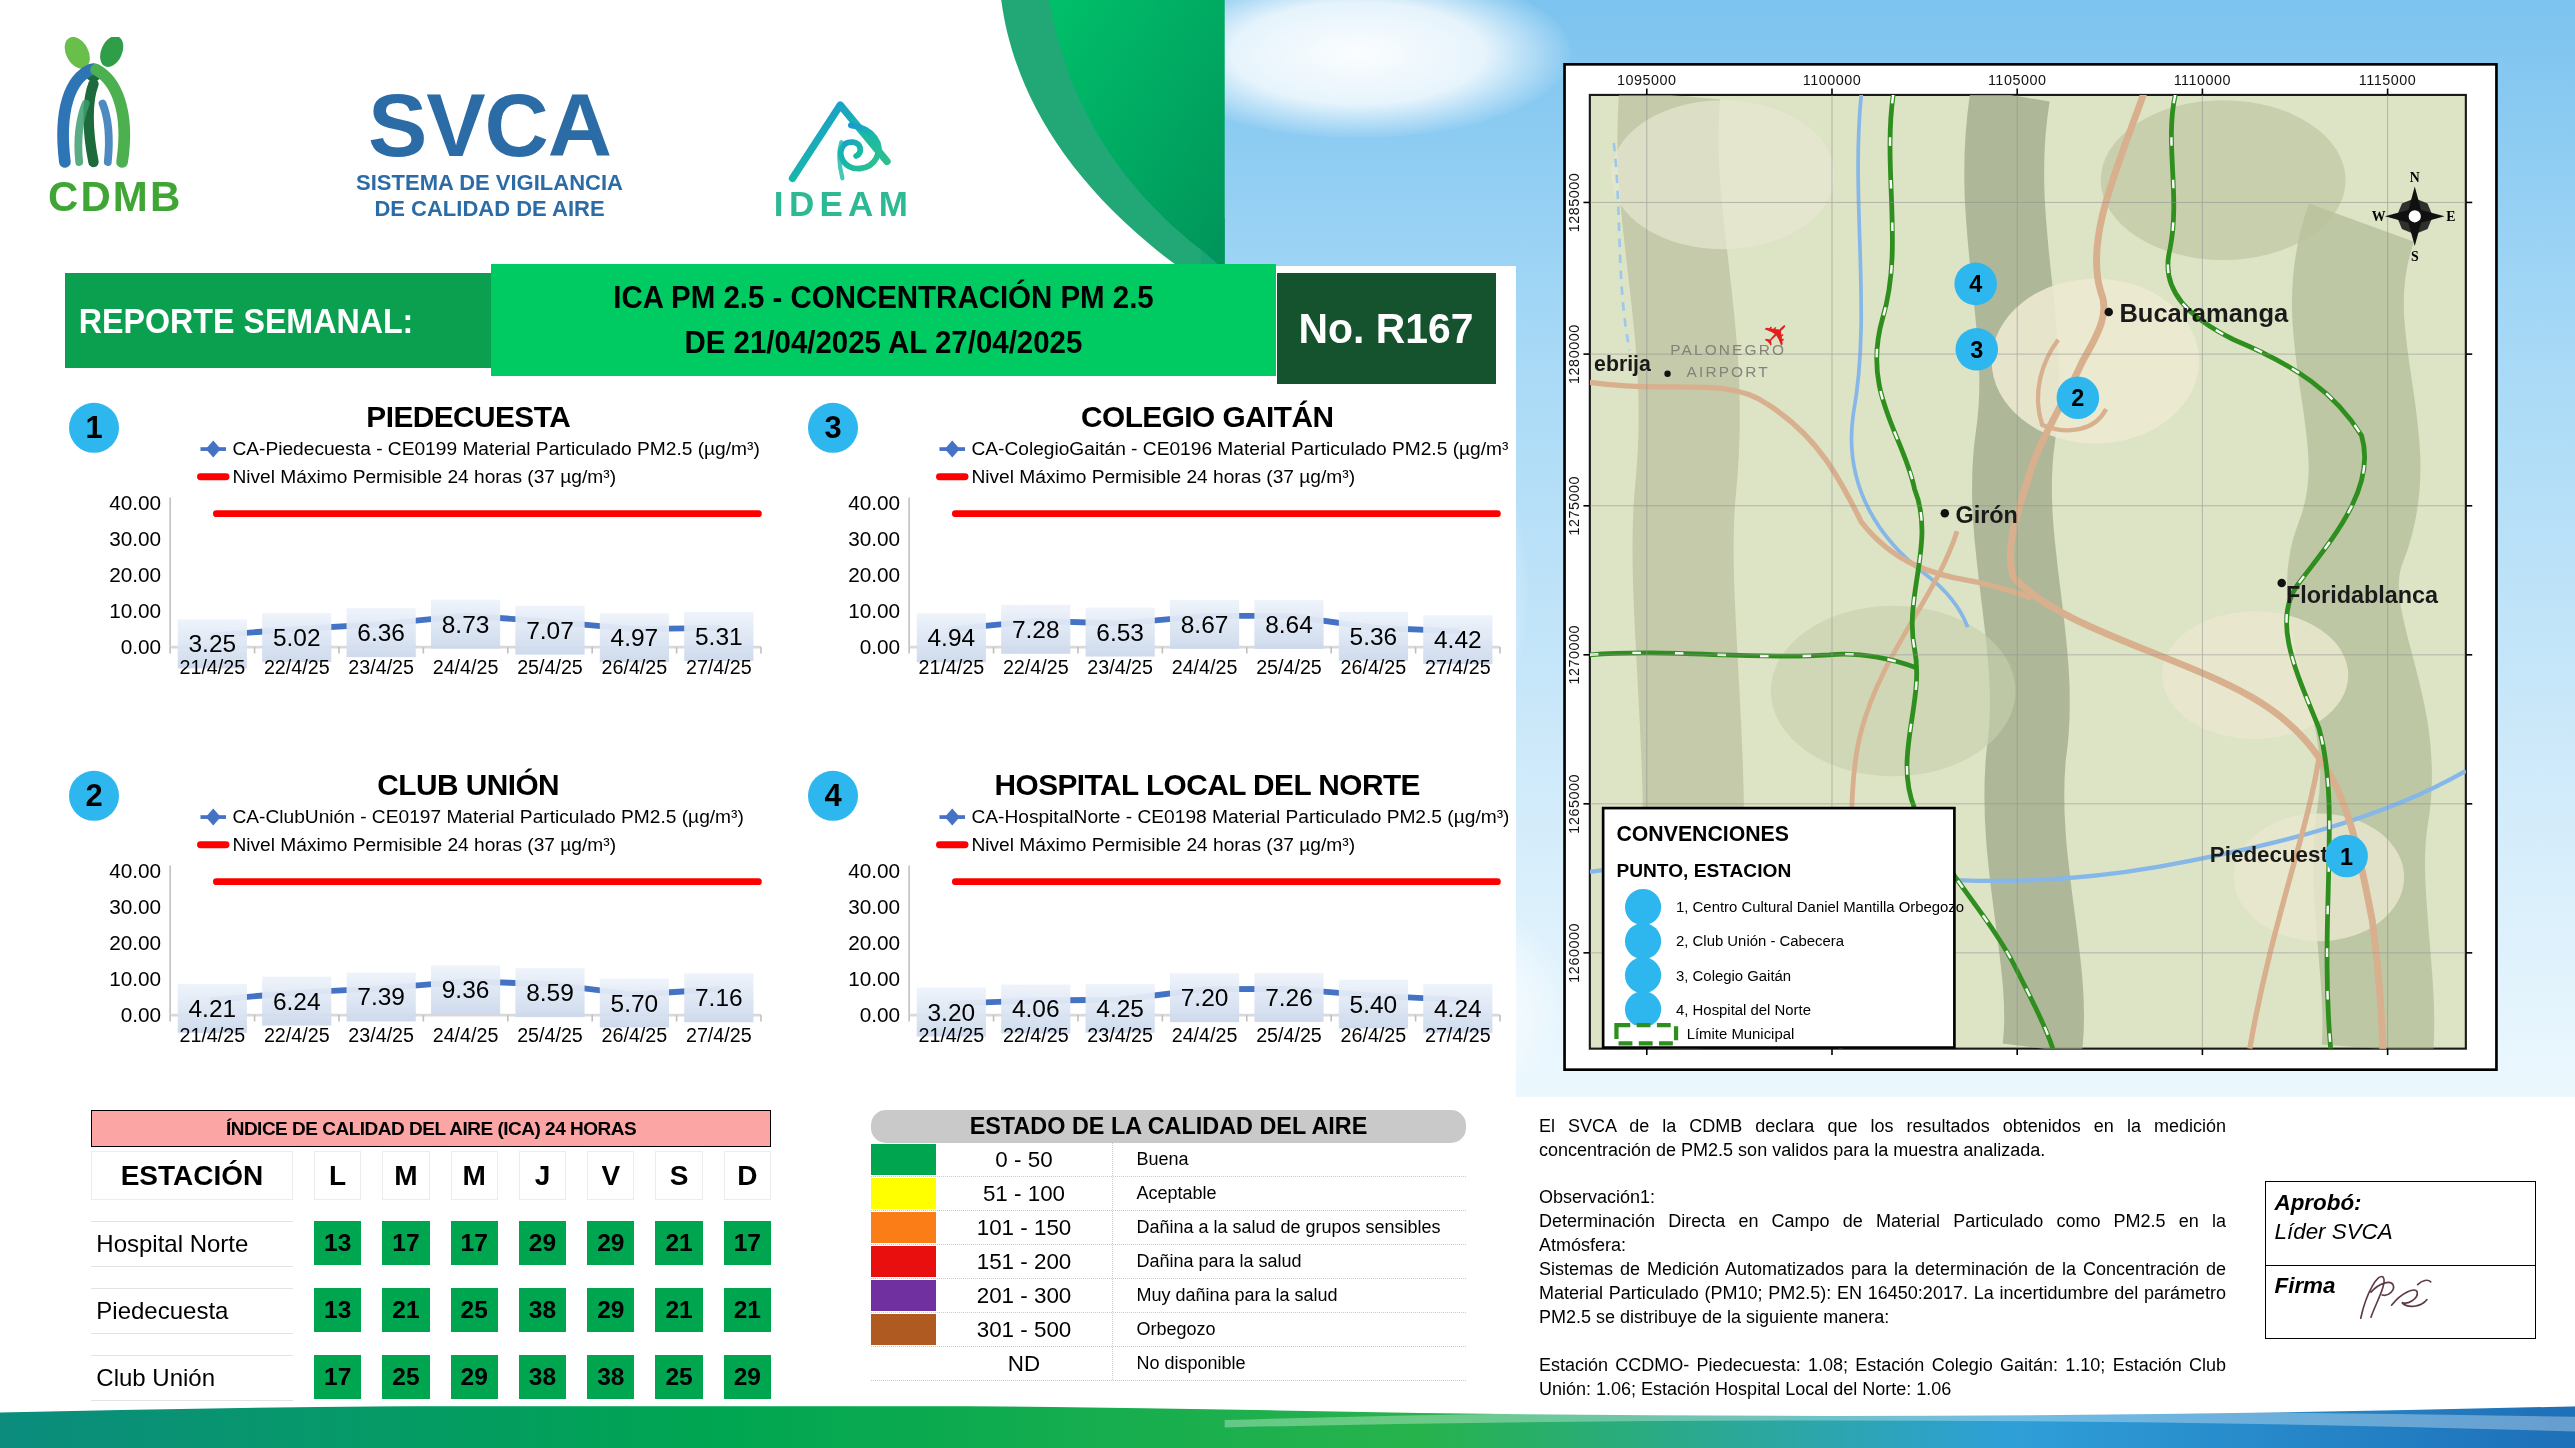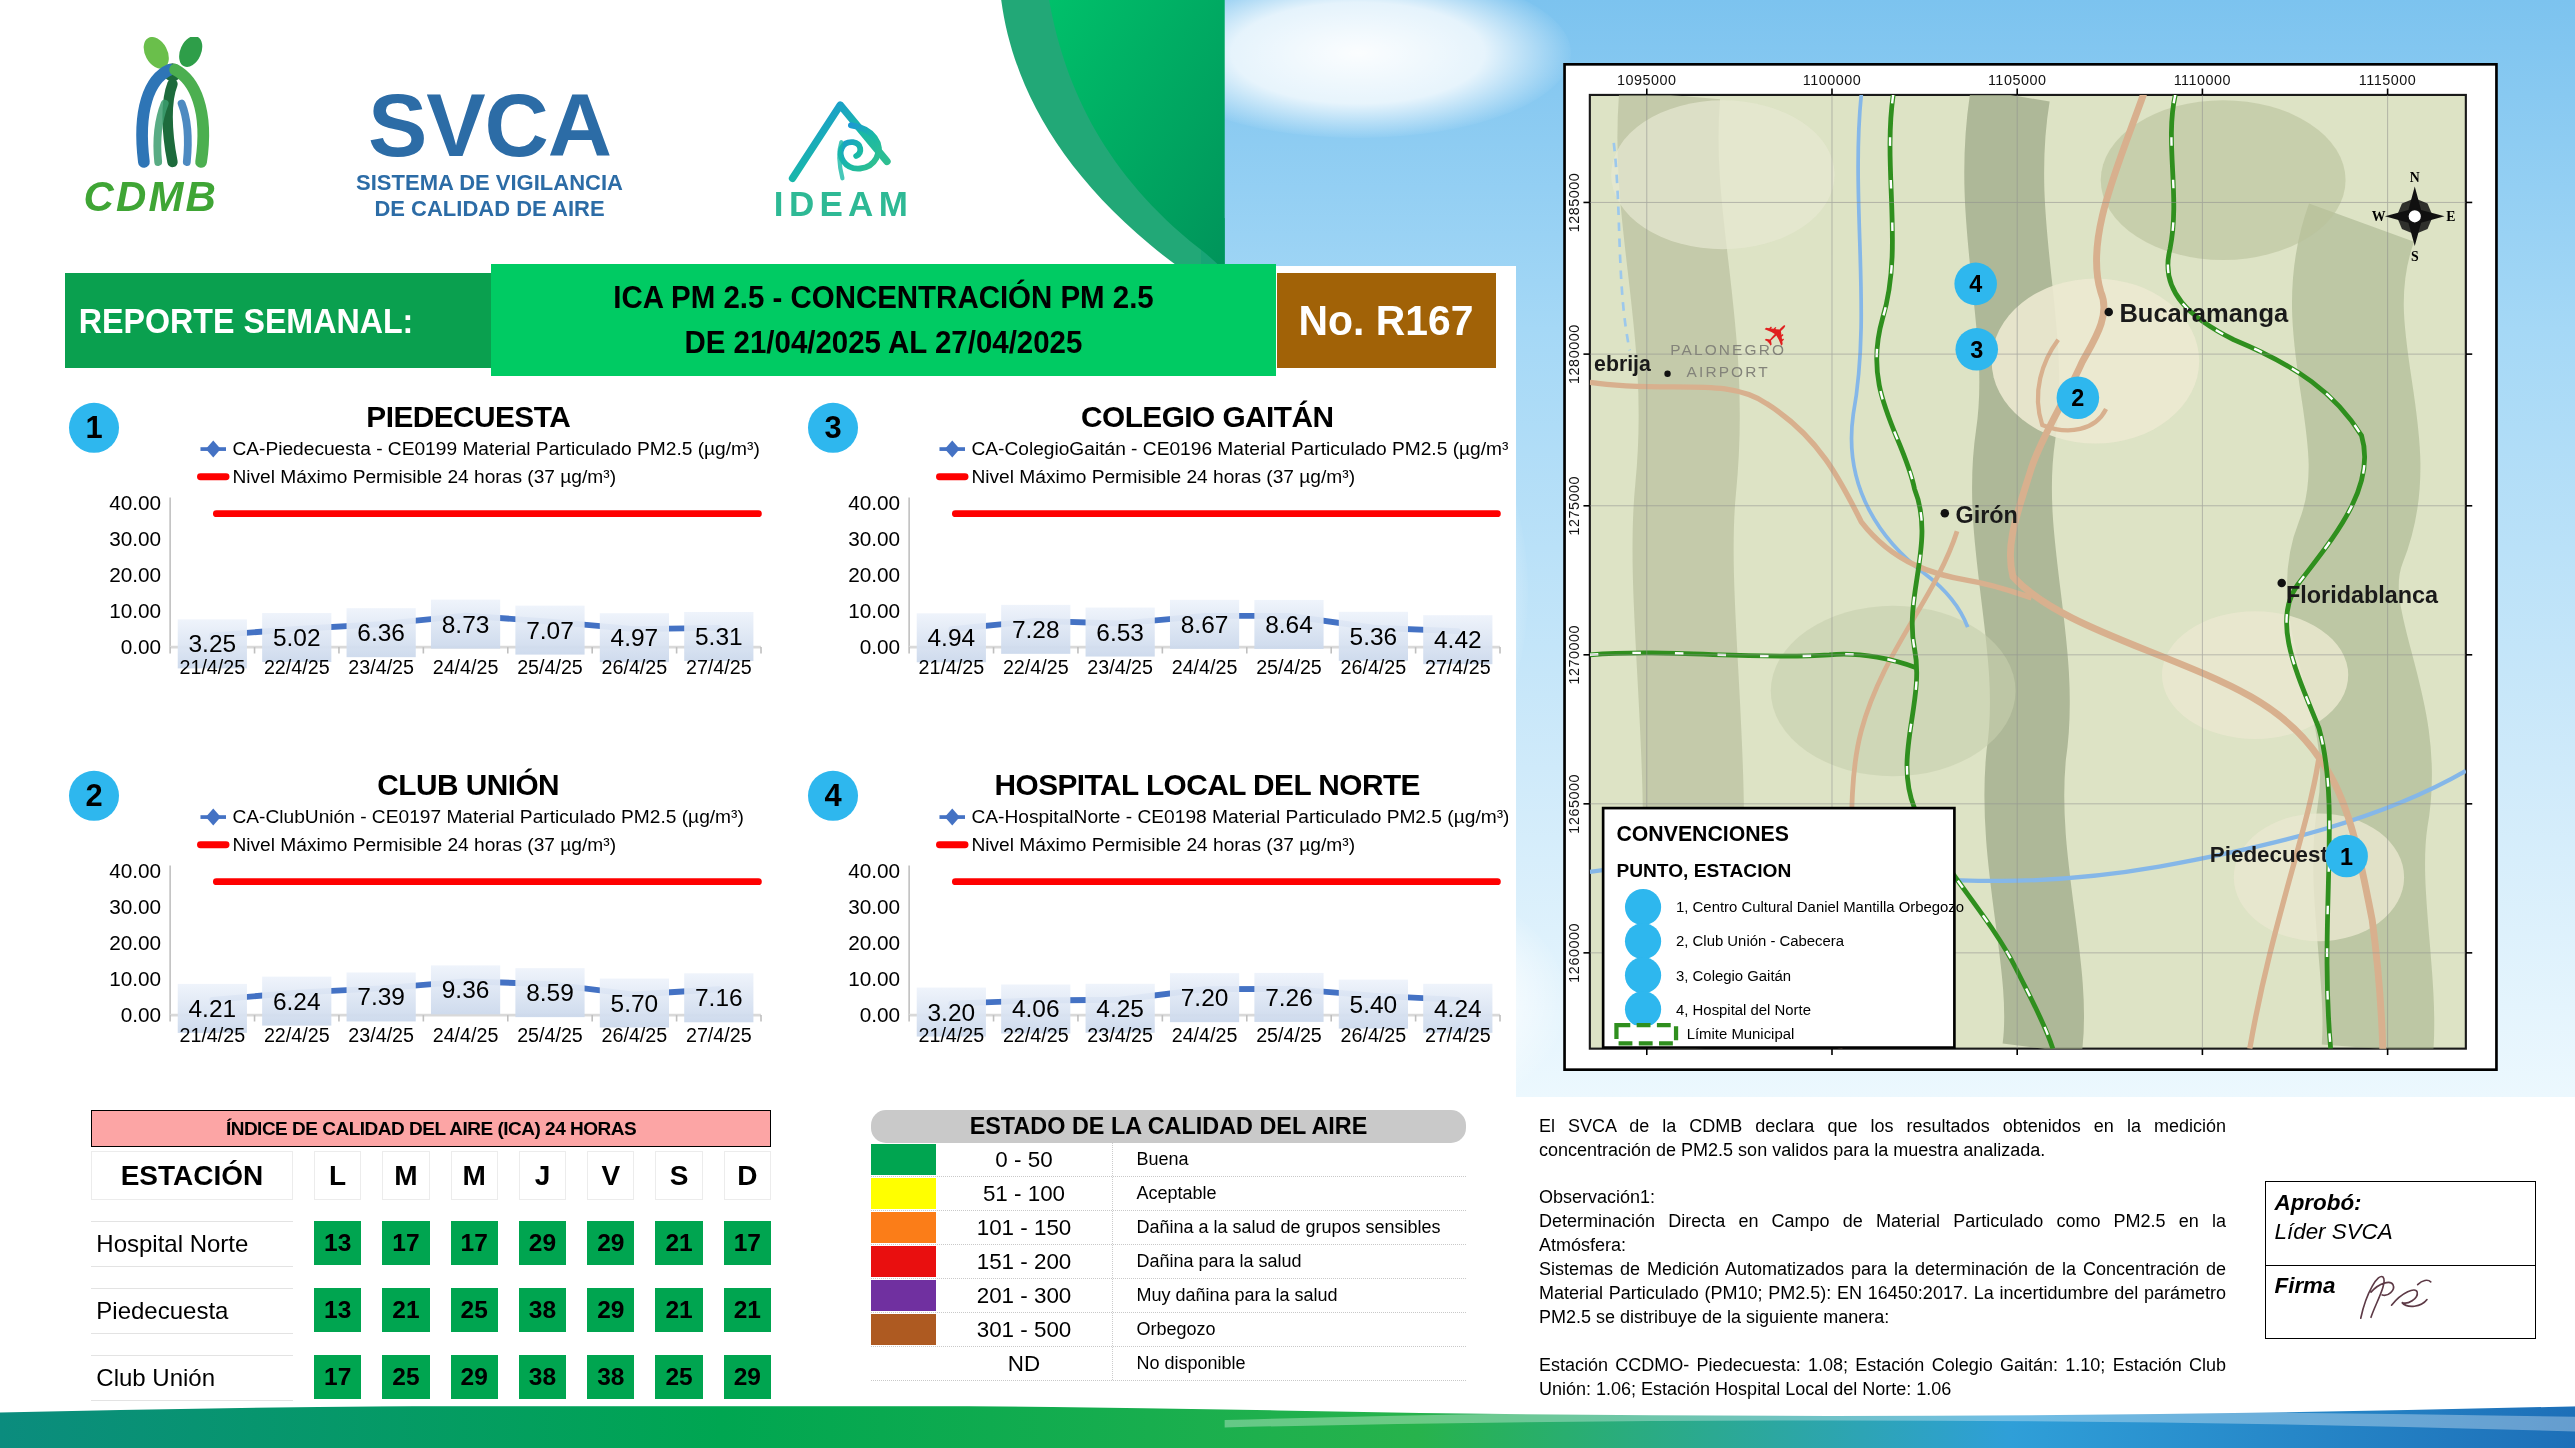--- a/index.html
+++ b/index.html
@@ -6,35 +6,35 @@
   #page{position:relative;width:2576px;height:1449px;background:#ffffff;overflow:hidden;
         font-family:"Liberation Sans", sans-serif;color:#000;}
   .abs{position:absolute;}
   
   .sky{left:0;top:0;width:2576px;height:1097px;
        background:linear-gradient(180deg,#7cc3ef 0%,#a5d8f6 30%,#cfeafa 70%,#ecf8fe 100%);
        clip-path:polygon(1201px 0,2576px 0,2576px 1097px,1516px 1097px,1516px 266px,1201px 266px);}
   .cloud{position:absolute;border-radius:50%;
          background:radial-gradient(ellipse at center,rgba(255,255,255,.97) 0%,rgba(255,255,255,.8) 42%,rgba(255,255,255,0) 72%);}
   
-  .cdmb-logo{left:48px;top:37px;width:170px;height:192px;text-align:right;font-style:italic;}
+  .cdmb-logo{left:48px;top:37px;width:170px;height:192px;text-align:left;}
   .cdmb-text{font-size:42px;font-weight:bold;color:#3fa535;letter-spacing:2.1px;margin-top:1.1px;}
   .svca-logo{left:327px;top:85px;width:325px;height:144px;text-align:center;color:#2c6ca6;}
   .svca-text{font-size:89px;font-weight:bold;line-height:80px;letter-spacing:-1.1px;}
   .svca-sub{font-size:22px;font-weight:bold;line-height:25.6px;margin-top:5.3px;}
   .ideam-logo{left:753px;top:93px;width:181px;height:136px;text-align:center;}
   .ideam-text{font-size:35px;font-weight:bold;color:#2eb995;letter-spacing:5.3px;margin-top:-2.1px;}
   
   .bar-left{left:65px;top:273px;width:426px;height:95px;background:#0aa04f;display:flex;align-items:center;}
   .bar-left span{display:inline-block;transform:scaleX(.92);transform-origin:left;
       color:#fff;font-size:35px;font-weight:bold;padding-left:15px;white-space:nowrap;}
   .bar-mid{left:491px;top:264px;width:785px;height:112px;background:#00cb63;
       display:flex;flex-direction:column;align-items:center;justify-content:center;}
   .bar-mid div{color:#000;font-size:31px;font-weight:bold;line-height:45px;transform:scaleX(.95);white-space:nowrap;}
-  .bar-right{left:1277px;top:273px;width:219px;height:95px;background:#a16207;
+  .bar-right{left:1277px;top:273px;width:219px;height:111px;background:#14532d;
       display:flex;align-items:center;justify-content:center;}
   .bar-right span{color:#fff;font-size:43px;font-weight:bold;transform:scaleX(.95);white-space:nowrap;}
   
   .chart{width:708px;height:309px;}
   #chart0{left:61px;top:384px;} #chart1{left:800px;top:384px;}
   #chart2{left:61px;top:752px;} #chart3{left:800px;top:752px;}
   
   .ica{left:91px;top:1110px;width:680px;}
   .ica-title{background:#fca5a5;border:1.6px solid #000;height:35px;display:flex;align-items:center;justify-content:center;
       font-size:19px;font-weight:bold;letter-spacing:-0.5px;transform-origin:left;text-align:right;}

